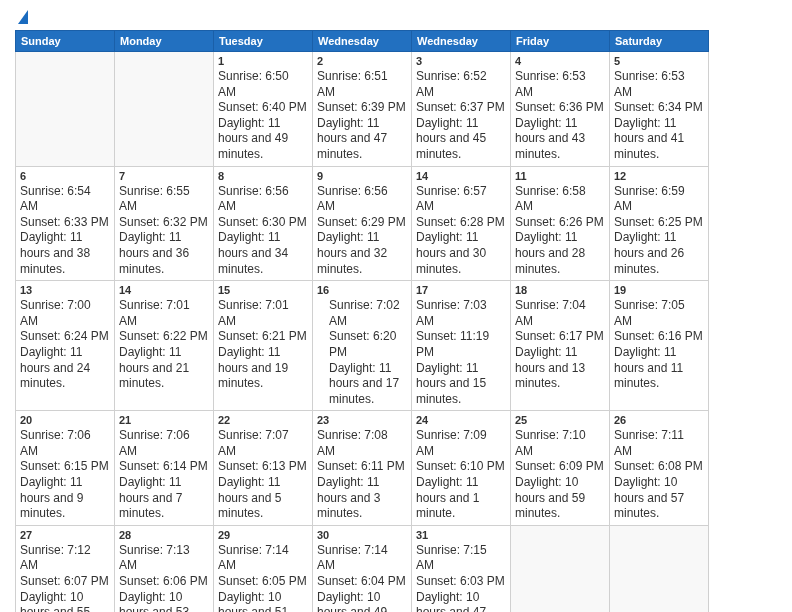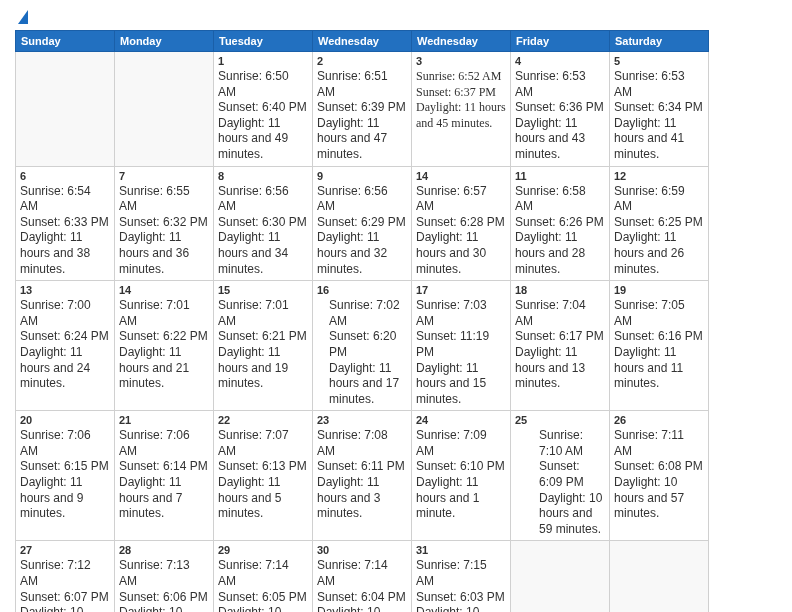--- a/index.html
+++ b/index.html
@@ -138,21 +138,21 @@
 Daylight: 11 hours and 49 minutes.</div>
           </td>
           <td>
             <span class="day-num">2</span>
             <div class="cell-text" style="white-space: pre-line;">Sunrise: 6:51 AM
 Sunset: 6:39 PM
 Daylight: 11 hours and 47 minutes.</div>
           </td>
           <td>
             <span class="day-num">3</span>
-            <div class="cell-text" style="white-space: pre-line; font-family: Liberation Serif, serif;">Sunrise: 6:52 AM
+            <div class="cell-text" style="white-space: pre-line;">Sunrise: 6:52 AM
 Sunset: 6:37 PM
 Daylight: 11 hours and 45 minutes.</div>
           </td>
           <td>
             <span class="day-num">4</span>
             <div class="cell-text" style="white-space: pre-line;">Sunrise: 6:53 AM
 Sunset: 6:36 PM
 Daylight: 11 hours and 43 minutes.</div>
           </td>
           <td>
@@ -276,21 +276,21 @@
 Daylight: 11 hours and 3 minutes.</div>
           </td>
           <td>
             <span class="day-num">24</span>
             <div class="cell-text" style="white-space: pre-line;">Sunrise: 7:09 AM
 Sunset: 6:10 PM
 Daylight: 11 hours and 1 minute.</div>
           </td>
           <td>
             <span class="day-num">25</span>
-            <div class="cell-text" style="white-space: pre-line; margin-left: 24px;">Sunrise: 7:10 AM
+            <div class="cell-text" style="white-space: pre-line;">Sunrise: 7:10 AM
 Sunset: 6:09 PM
 Daylight: 10 hours and 59 minutes.</div>
           </td>
           <td>
             <span class="day-num">26</span>
             <div class="cell-text" style="white-space: pre-line;">Sunrise: 7:11 AM
 Sunset: 6:08 PM
 Daylight: 10 hours and 57 minutes.</div>
           </td>
         </tr>

